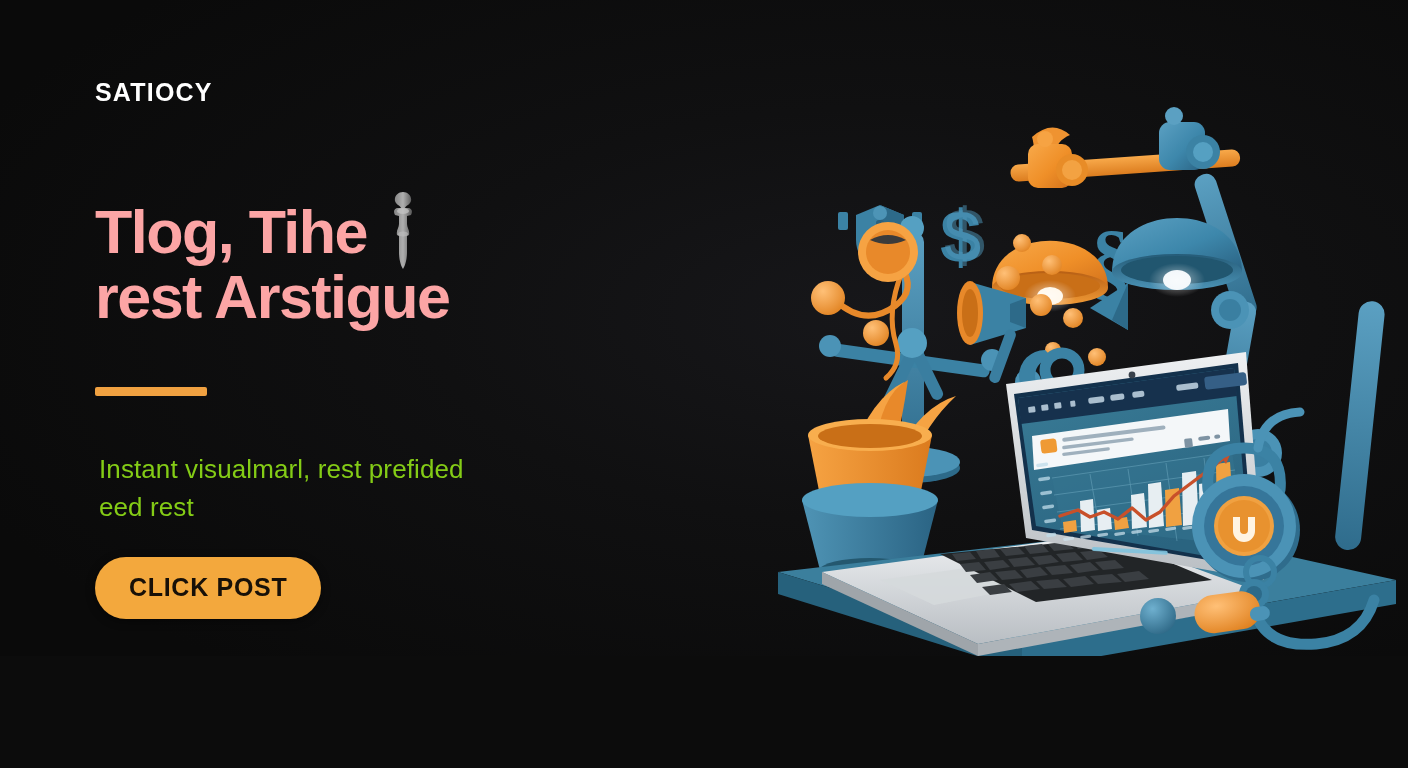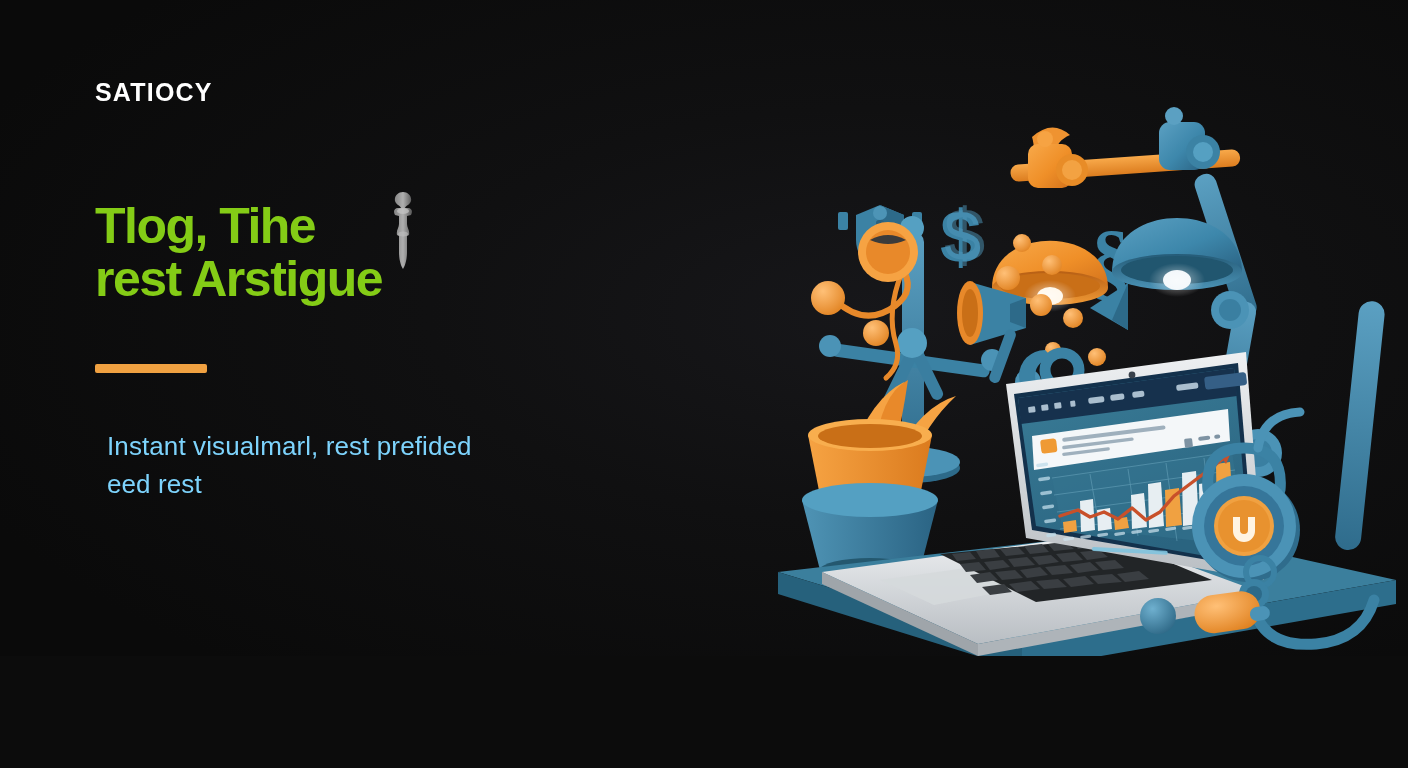--- a/index.html
+++ b/index.html
@@ -15,35 +15,35 @@
     pointer-events:none;
   }
 
   
   .copy{position:absolute;left:95px;top:80px;width:640px;z-index:20;}
   .brand{
     color:#ffffff;font-size:25px;font-weight:bold;letter-spacing:1.2px;
     line-height:1;margin:0 0 0 0;
   }
   .headline{
-    margin:0;color:#84cc16;font-weight:bold;
-    font-size:50px;line-height:1.06;letter-spacing:-1.5px;
+    margin:0;color:#fca5a5;font-weight:bold;
+    font-size:61px;line-height:1.06;letter-spacing:-1.5px;
     margin-top:95px;position:relative;
   }
   .headline .l2{display:block;}
   .figurine{
     position:absolute;left:293px;top:-10px;width:30px;height:80px;z-index:5;
     opacity:.92;
   }
   .divider{
     width:112px;height:9px;border-radius:2px;background:#f0a141;
     margin-top:58px;
   }
   .subcopy{
-    margin:55px 0 0 12px;color:#7dd3fc;font-size:26px;line-height:1.45;
+    margin:55px 0 0 4px;color:#84cc16;font-size:26px;line-height:1.45;
     font-weight:normal;letter-spacing:.1px;max-width:540px;
   }
   .cta{
     display:inline-block;margin-top:30px;border:none;cursor:pointer;
     background:#f3a83d;color:#171008;
     font-family:"Liberation Sans", sans-serif;
     font-size:25px;font-weight:bold;letter-spacing:.7px;
     padding:16px 34px 17px 34px;border-radius:32px;
     box-shadow:0 2px 10px rgba(0,0,0,.45);
   }
@@ -81,20 +81,21 @@
       </svg>
     </h1>
 
     <div class="divider"></div>
 
     <p class="subcopy">
       <span>Instant visualmarl, rest prefided</span><br>
       <span>eed rest</span>
     </p>
 
+    <button class="cta">CLICK POST</button>
   </div>
 
   <div class="art">
     <svg viewBox="0 0 648 650" xmlns="http://www.w3.org/2000/svg">
       <defs>
         <linearGradient id="orLamp" x1="0" y1="0" x2="1" y2="1">
           <stop offset="0" stop-color="#f8a94a"></stop>
           <stop offset="0.55" stop-color="#ef8f28"></stop>
           <stop offset="1" stop-color="#d2711b"></stop>
         </linearGradient>

